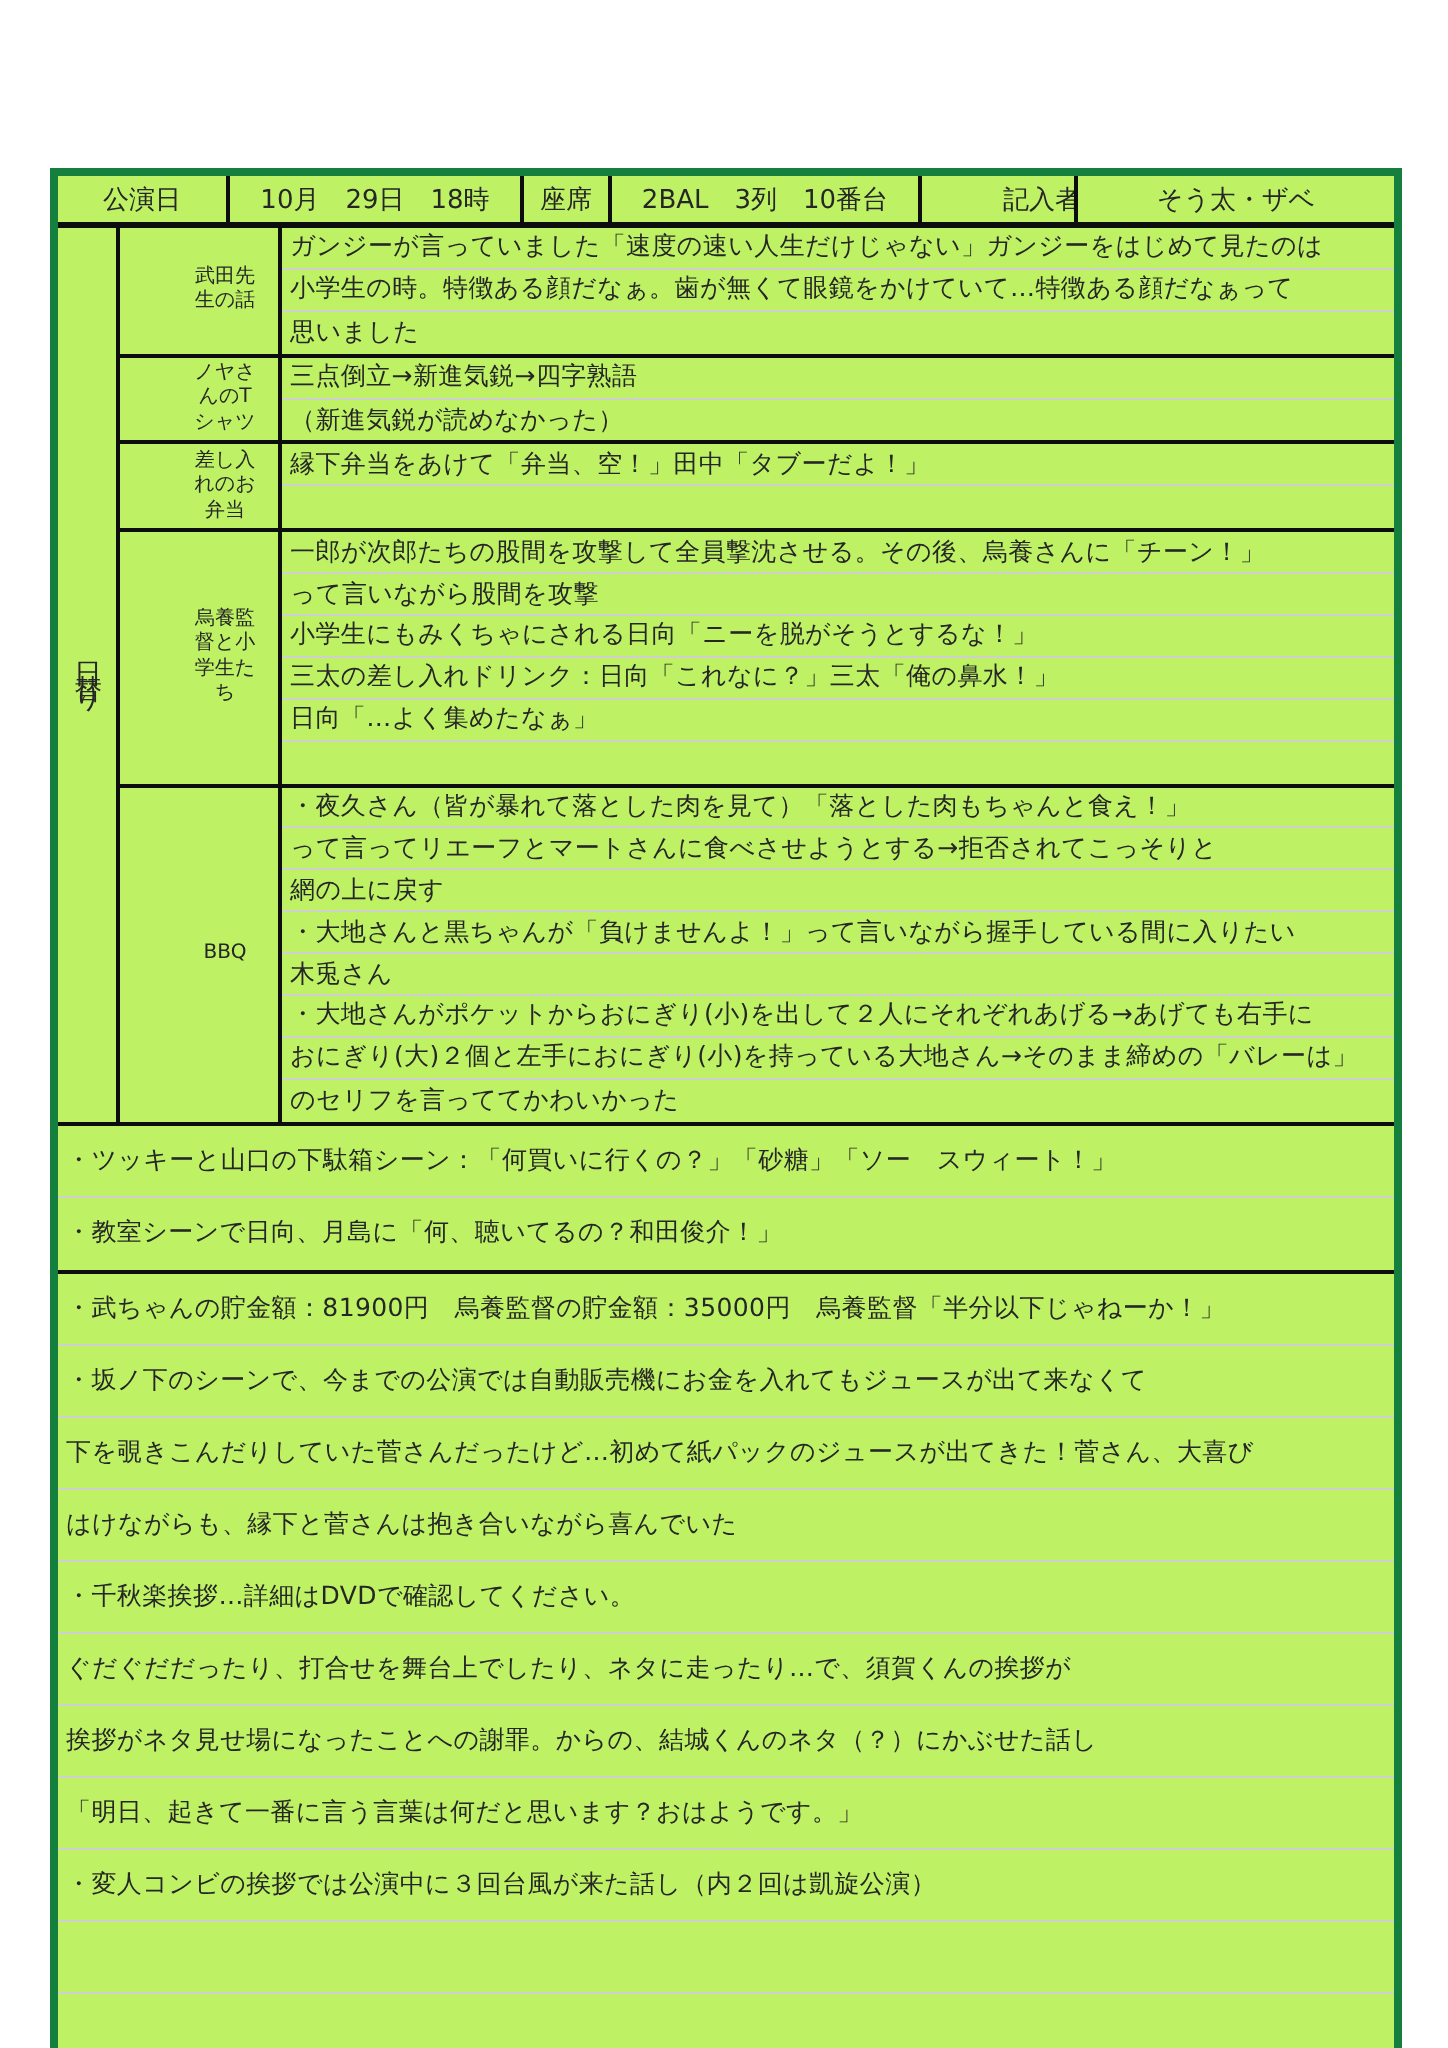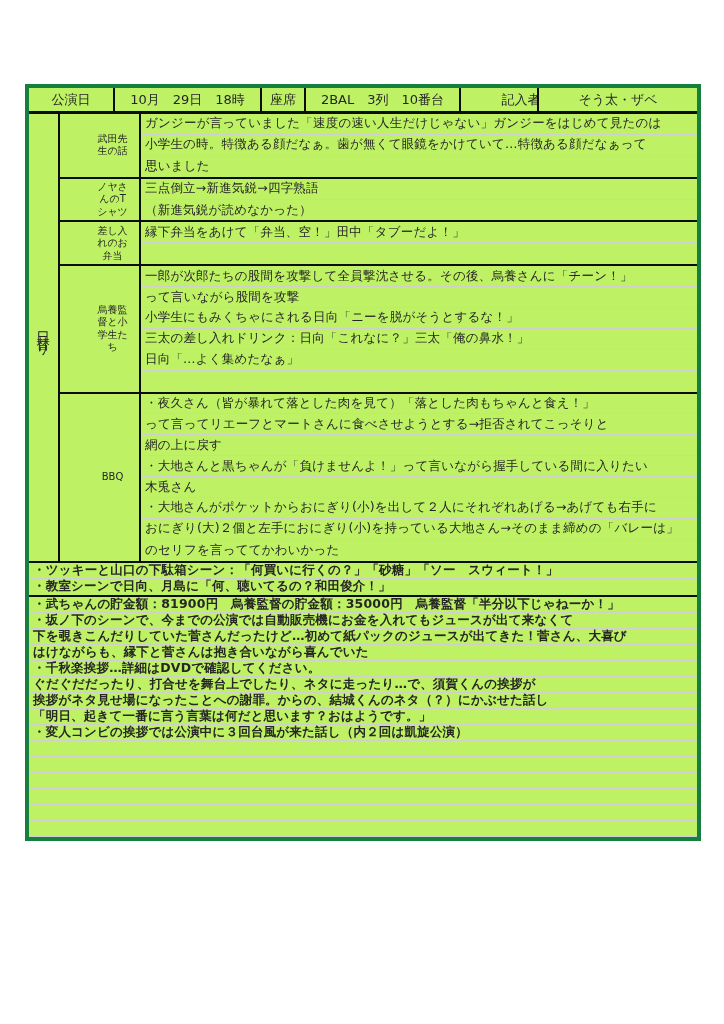--- a/index.html
+++ b/index.html
@@ -66,21 +66,21 @@
     display: flex; align-items: center;
     padding: 6px 4px;
     font-size: 12.5px;
     white-space: nowrap; overflow: hidden;
     letter-spacing: 0.2px;
   }
   .section-body .trow:last-child { border-bottom: none; }
   
   .notes-group { border-bottom: 2px solid #0d0d0d; }
   .notes-group:last-child { border-bottom: none; }
-  .notes-group .trow { height: 16px; font-weight: bold; }
+  .notes-group .trow { height: 36px; }
   .notes-group .trow:last-child { border-bottom: none; }
   .notes-group.open-bottom .trow:last-child { border-bottom: 1px solid #cfcfcf; }
   .notes-group.open-bottom { border-bottom: none; }
 </style>
 </head>
 <body>
 
 <div class="sheet">
 
   <div class="header-row">

